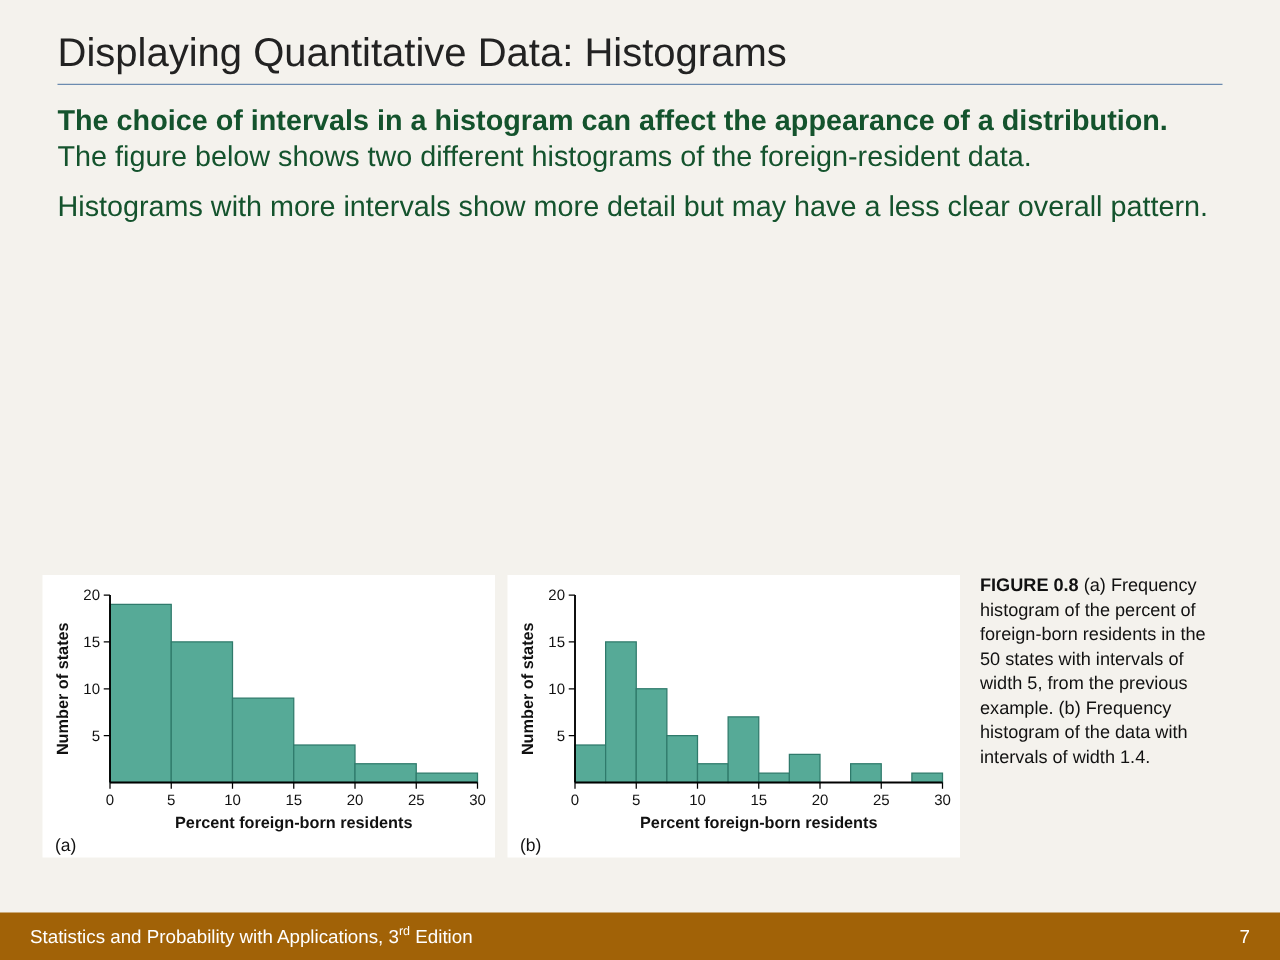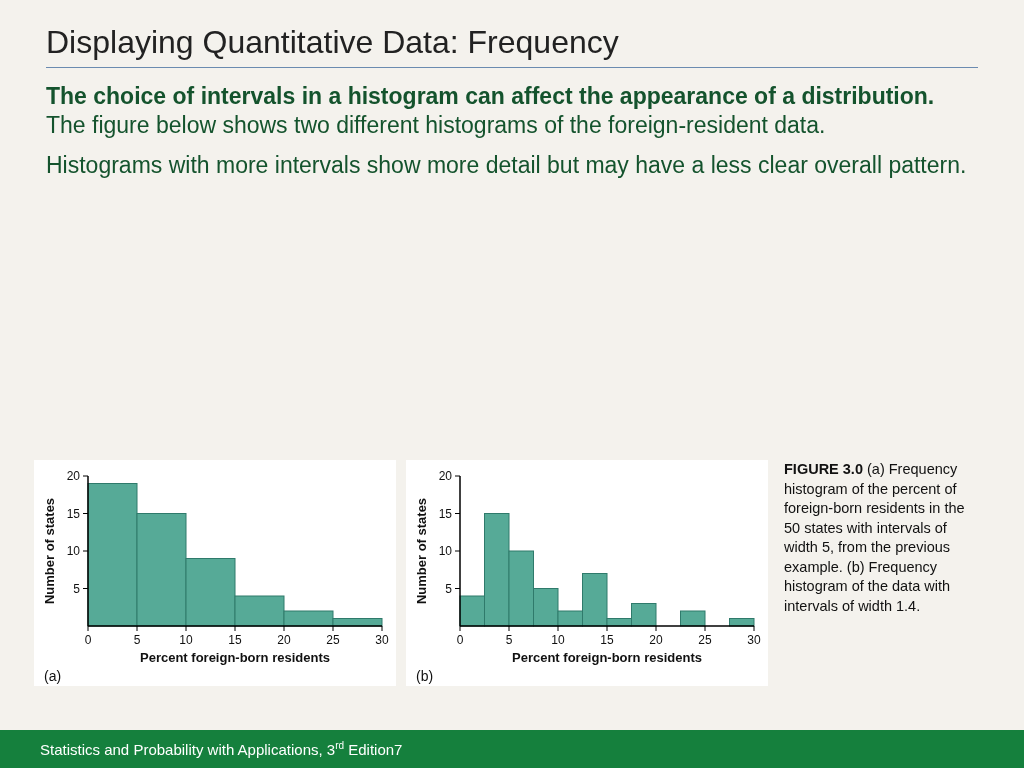--- a/index.html
+++ b/index.html
@@ -14,28 +14,28 @@
   .figrow{position:absolute;left:34px;top:460px;right:34px;height:250px;display:flex;align-items:flex-start;}
   .panel{background:#fff;padding:6px 6px 2px 6px;margin-right:10px;}
   .chart{position:relative;}
   svg{display:block;}
   .axis-label{font-size:13px;font-weight:700;fill:#111;}
   .tick{font-size:12px;fill:#111;}
   .bar{fill:#56aa97;stroke:#2f7a6b;stroke-width:1;}
   .panel-tag{font-size:14px;color:#111;margin-top:2px;padding-left:4px;}
   .caption{font-size:14.5px;line-height:1.35;color:#111;width:200px;padding-left:6px;}
   .caption b{font-weight:700;}
-  .footer{position:absolute;left:0;right:0;bottom:0;height:38px;background:#15803d;color:#fff;display:flex;align-items:center;justify-content:flex-start;font-size:15px;padding:0 40px;}
+  .footer{position:absolute;left:0;right:0;bottom:0;height:38px;background:#a16207;color:#fff;display:flex;align-items:center;justify-content:space-between;font-size:15px;padding:0 24px;}
   .footer sup{font-size:10px;}
 </style>
 </head>
 <body>
 <div class="slide">
 
-<h1 class="title">Displaying Quantitative Data: Frequency</h1>
+<h1 class="title">Displaying Quantitative Data: Histograms</h1>
 
 <div class="body">
   <div class="lead">
     <b>The choice of intervals in a histogram can affect the appearance of a distribution.</b><span> The figure below shows two different histograms of the foreign-resident data.</span>
   </div>
   <div class="closing">Histograms with more intervals show more detail but may have a less clear overall pattern.</div>
 </div>
 
 <div class="figrow">
   <div class="panel">
@@ -114,21 +114,21 @@
             <text class="tick" x="293" y="178" text-anchor="middle">25</text>
             <line x1="342" y1="160" x2="342" y2="165" stroke="#000"></line>
             <text class="tick" x="342" y="178" text-anchor="middle">30</text>
             <text class="axis-label" x="195" y="196" text-anchor="middle">Percent foreign-born residents</text>
             <text class="axis-label" transform="translate(14,85) rotate(-90)" text-anchor="middle">Number of states</text>
           </svg>
         </div>
     <div class="panel-tag">(b)</div>
   </div>
   <div class="caption">
-    <b>FIGURE 3.0</b><span> (a) Frequency histogram of the percent of foreign-born residents in the 50 states with intervals of width 5, from the previous example. (b) Frequency histogram of the data with intervals of width 1.4.</span>
+    <b>FIGURE 0.8</b><span> (a) Frequency histogram of the percent of foreign-born residents in the 50 states with intervals of width 5, from the previous example. (b) Frequency histogram of the data with intervals of width 1.4.</span>
   </div>
 </div>
 
 <div class="footer">
   <div>
     <span>Statistics and Probability with Applications, 3</span><sup>rd</sup><span> Edition</span>
   </div>
   <div>7</div>
 </div>
 

